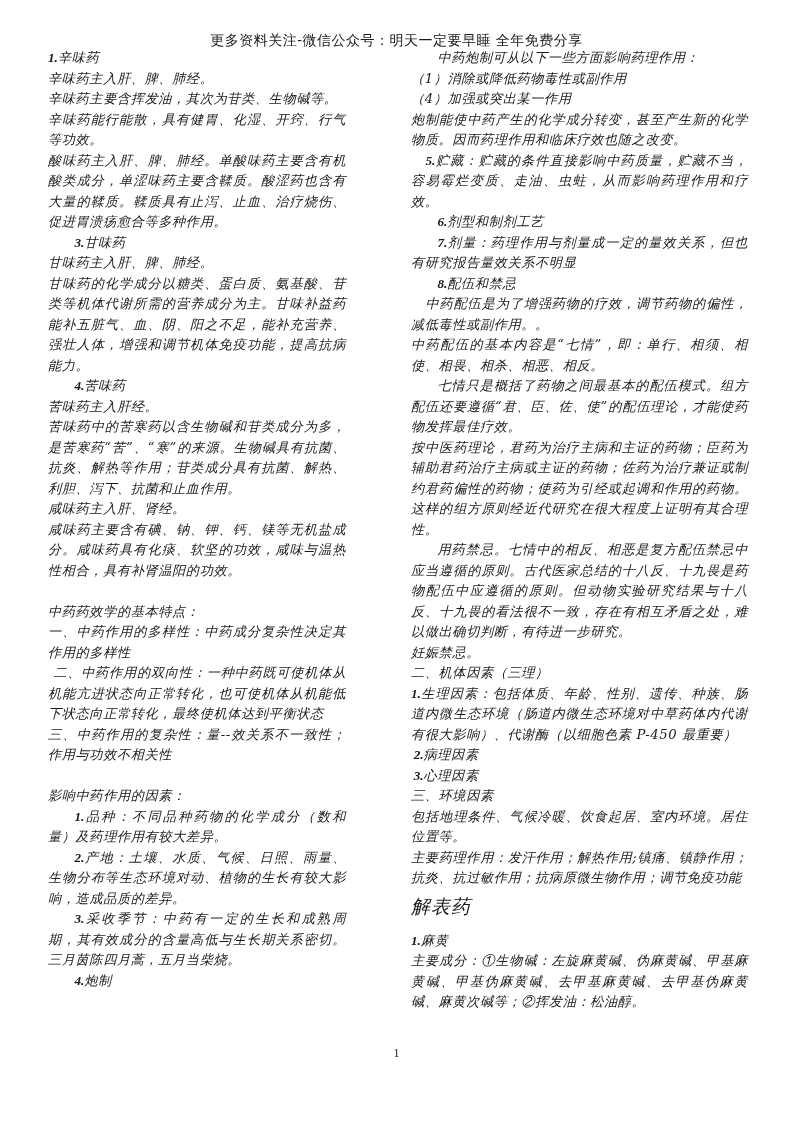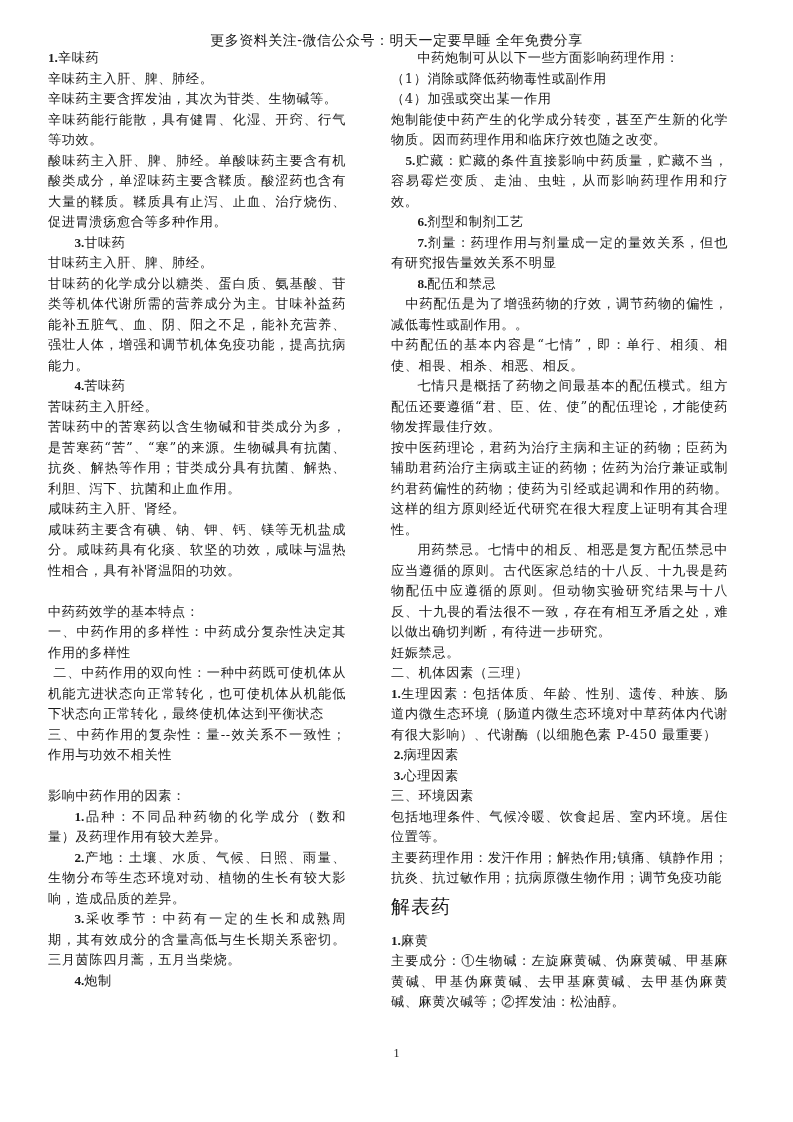--- a/index.html
+++ b/index.html
@@ -1,22 +1,22 @@
 <!DOCTYPE html>
 <html><head>
 <meta charset="utf-8">
 <style>
   html, body { margin: 0; padding: 0; background: #ffffff; }
   body { width: 793px; height: 1122px; position: relative; overflow: hidden;
          font-family: "DejaVu Serif", "Liberation Serif", serif; color: #1a1a1a; }
   .header { position: absolute; top: 31px; left: 0; width: 793px; text-align: center;
             font-size: 14px; line-height: 18px; letter-spacing: 0.5px; }
-  .col { position: absolute; top: 48px; font-size: 13.2px; line-height: 20.5px; }
+  .col { position: absolute; top: 48px; font-size: 13.2px; line-height: 20.5px; font-style: italic; }
   .col.left { left: 48px; width: 298px; }
-  .col.right { left: 391px; width: 337px; }
+  .col.right { left: 411px; width: 337px; }
   .p { margin: 0; white-space: normal; text-align: justify; letter-spacing: 0.6px; }
   .ind1 { text-indent: 1.1em; }
   .ind2 { text-indent: 2em; }
   .num { font-family: "Liberation Serif", serif; font-weight: bold; letter-spacing: 0; }
   .blank { height: 20.5px; }
   .h-big { font-size: 19px; line-height: 30px; margin: 2px 0 10px 0; letter-spacing: 1px; }
   .page-num { position: absolute; top: 1046px; left: 0; width: 793px; text-align: center;
               font-family: "Liberation Serif", serif; font-size: 12px; }
 </style>
 </head>

